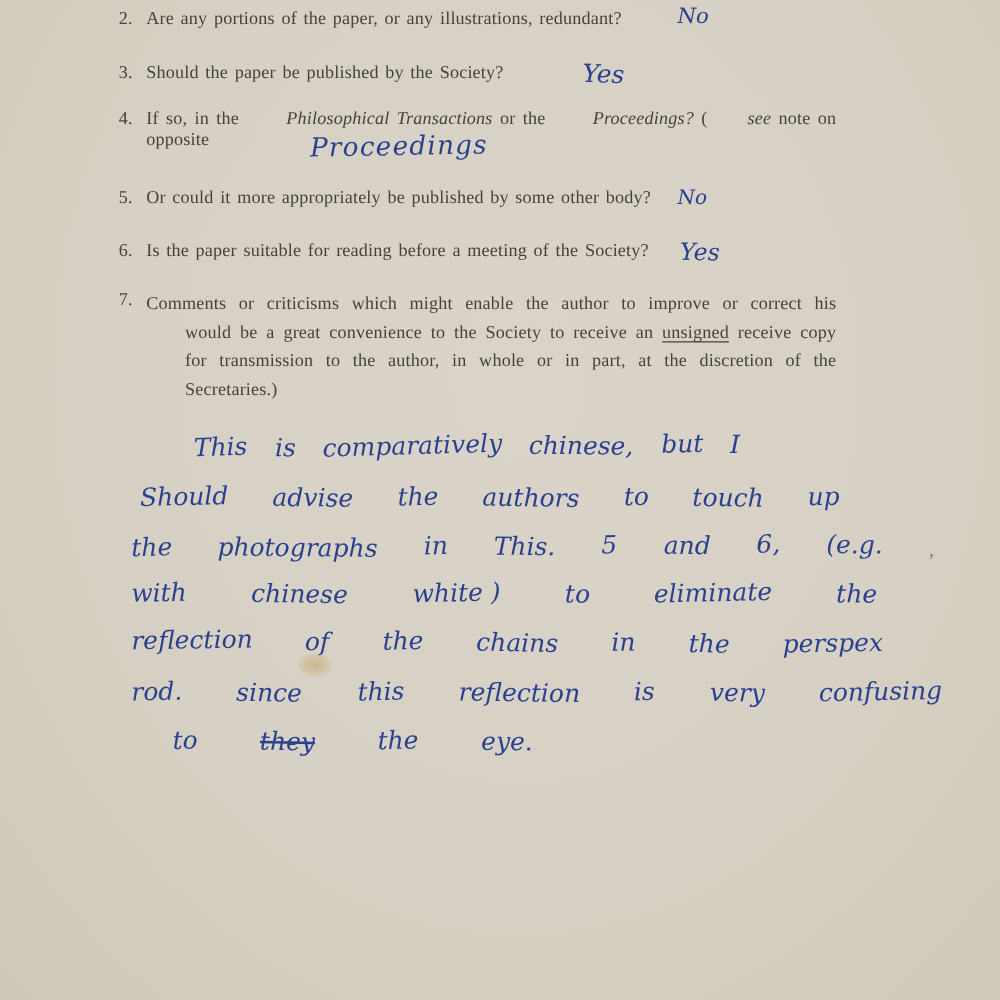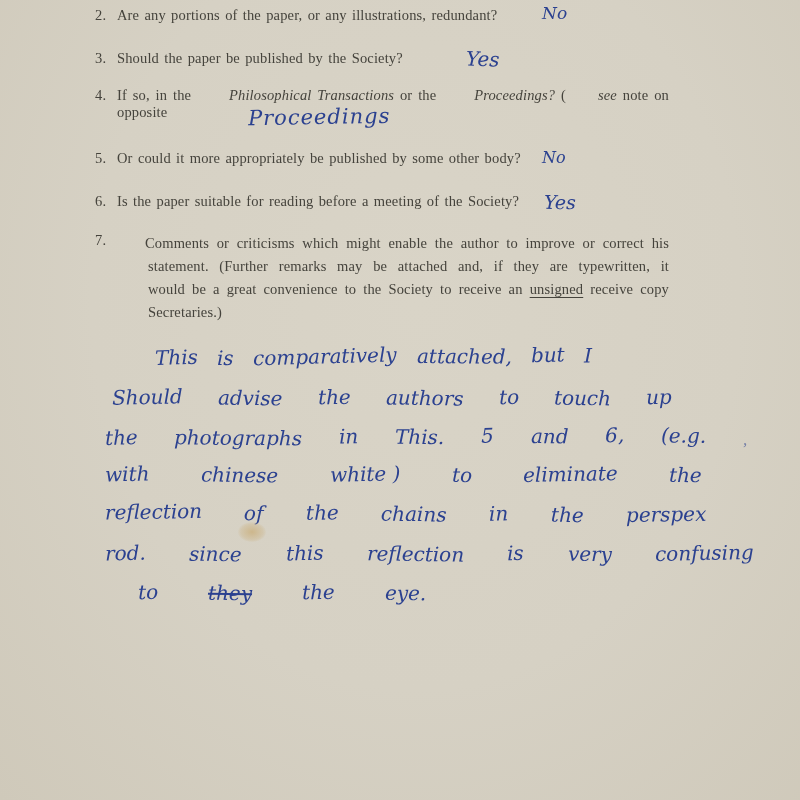--- a/index.html
+++ b/index.html
@@ -12,21 +12,21 @@
   
   .q{position:absolute;left:95px;width:574px;font-size:14.5px;letter-spacing:0.15px;word-spacing:1.5px;}
   .qrow{display:flex;}
   .qnum{flex:none;width:22px;}
   .qtext{flex:1;}
   .oneline{white-space:nowrap;}
   .just{text-align:justify;text-align-last:justify;}
   .q i{font-style:italic;margin-left:32px;}
   .u{text-decoration:underline;text-underline-offset:3px;}
   .contline{margin-left:53px;line-height:23px;}
-  .q7 .qtext{line-height:23px;margin-left:28px;}
+  .q7 .qtext{line-height:23px;}
   .lastline{text-align:right;text-align-last:left;}
   
   .hw,.ans{
     position:absolute;color:#2b4190;font-family:"DejaVu Serif",serif;
     font-style:italic;
   }
   .ans{white-space:nowrap;}
   .hw{display:flex;justify-content:space-between;font-size:20px;}
   .hw span{display:inline-block;}
   .hw span:nth-child(odd){transform:rotate(-1.2deg);}
@@ -93,30 +93,30 @@
       <span class="qtext oneline">Is the paper suitable for reading before a meeting of the Society?</span>
     </div>
   </div>
   <div class="ans ans6">Yes</div>
 
   <div class="q q7" style="top:232px">
     <div class="qrow">
       <span class="qnum">7.</span>
       <span class="qtext just">Comments or criticisms which might enable the author to improve or correct his</span>
     </div>
-    <div class="contline just">statement. (Further remarks may be attached and, if they are typewritten, it</div>
     <div class="contline just"><span>would be a great convenience to the Society to receive an </span><span class="u">unsigned</span><span> receive copy</span></div>
+    <div class="contline just">for transmission to the author, in whole or in part, at the discretion of the</div>
     <div class="contline lastline">Secretaries.)</div>
   </div>
 
   <div class="hw hw1">
     <span>This</span>
     <span>is</span>
     <span>comparatively</span>
-    <span>attached,</span>
+    <span>chinese,</span>
     <span>but</span>
     <span>I</span>
   </div>
   <div class="hw hw2">
     <span>Should</span>
     <span>advise</span>
     <span>the</span>
     <span>authors</span>
     <span>to</span>
     <span>touch</span>

